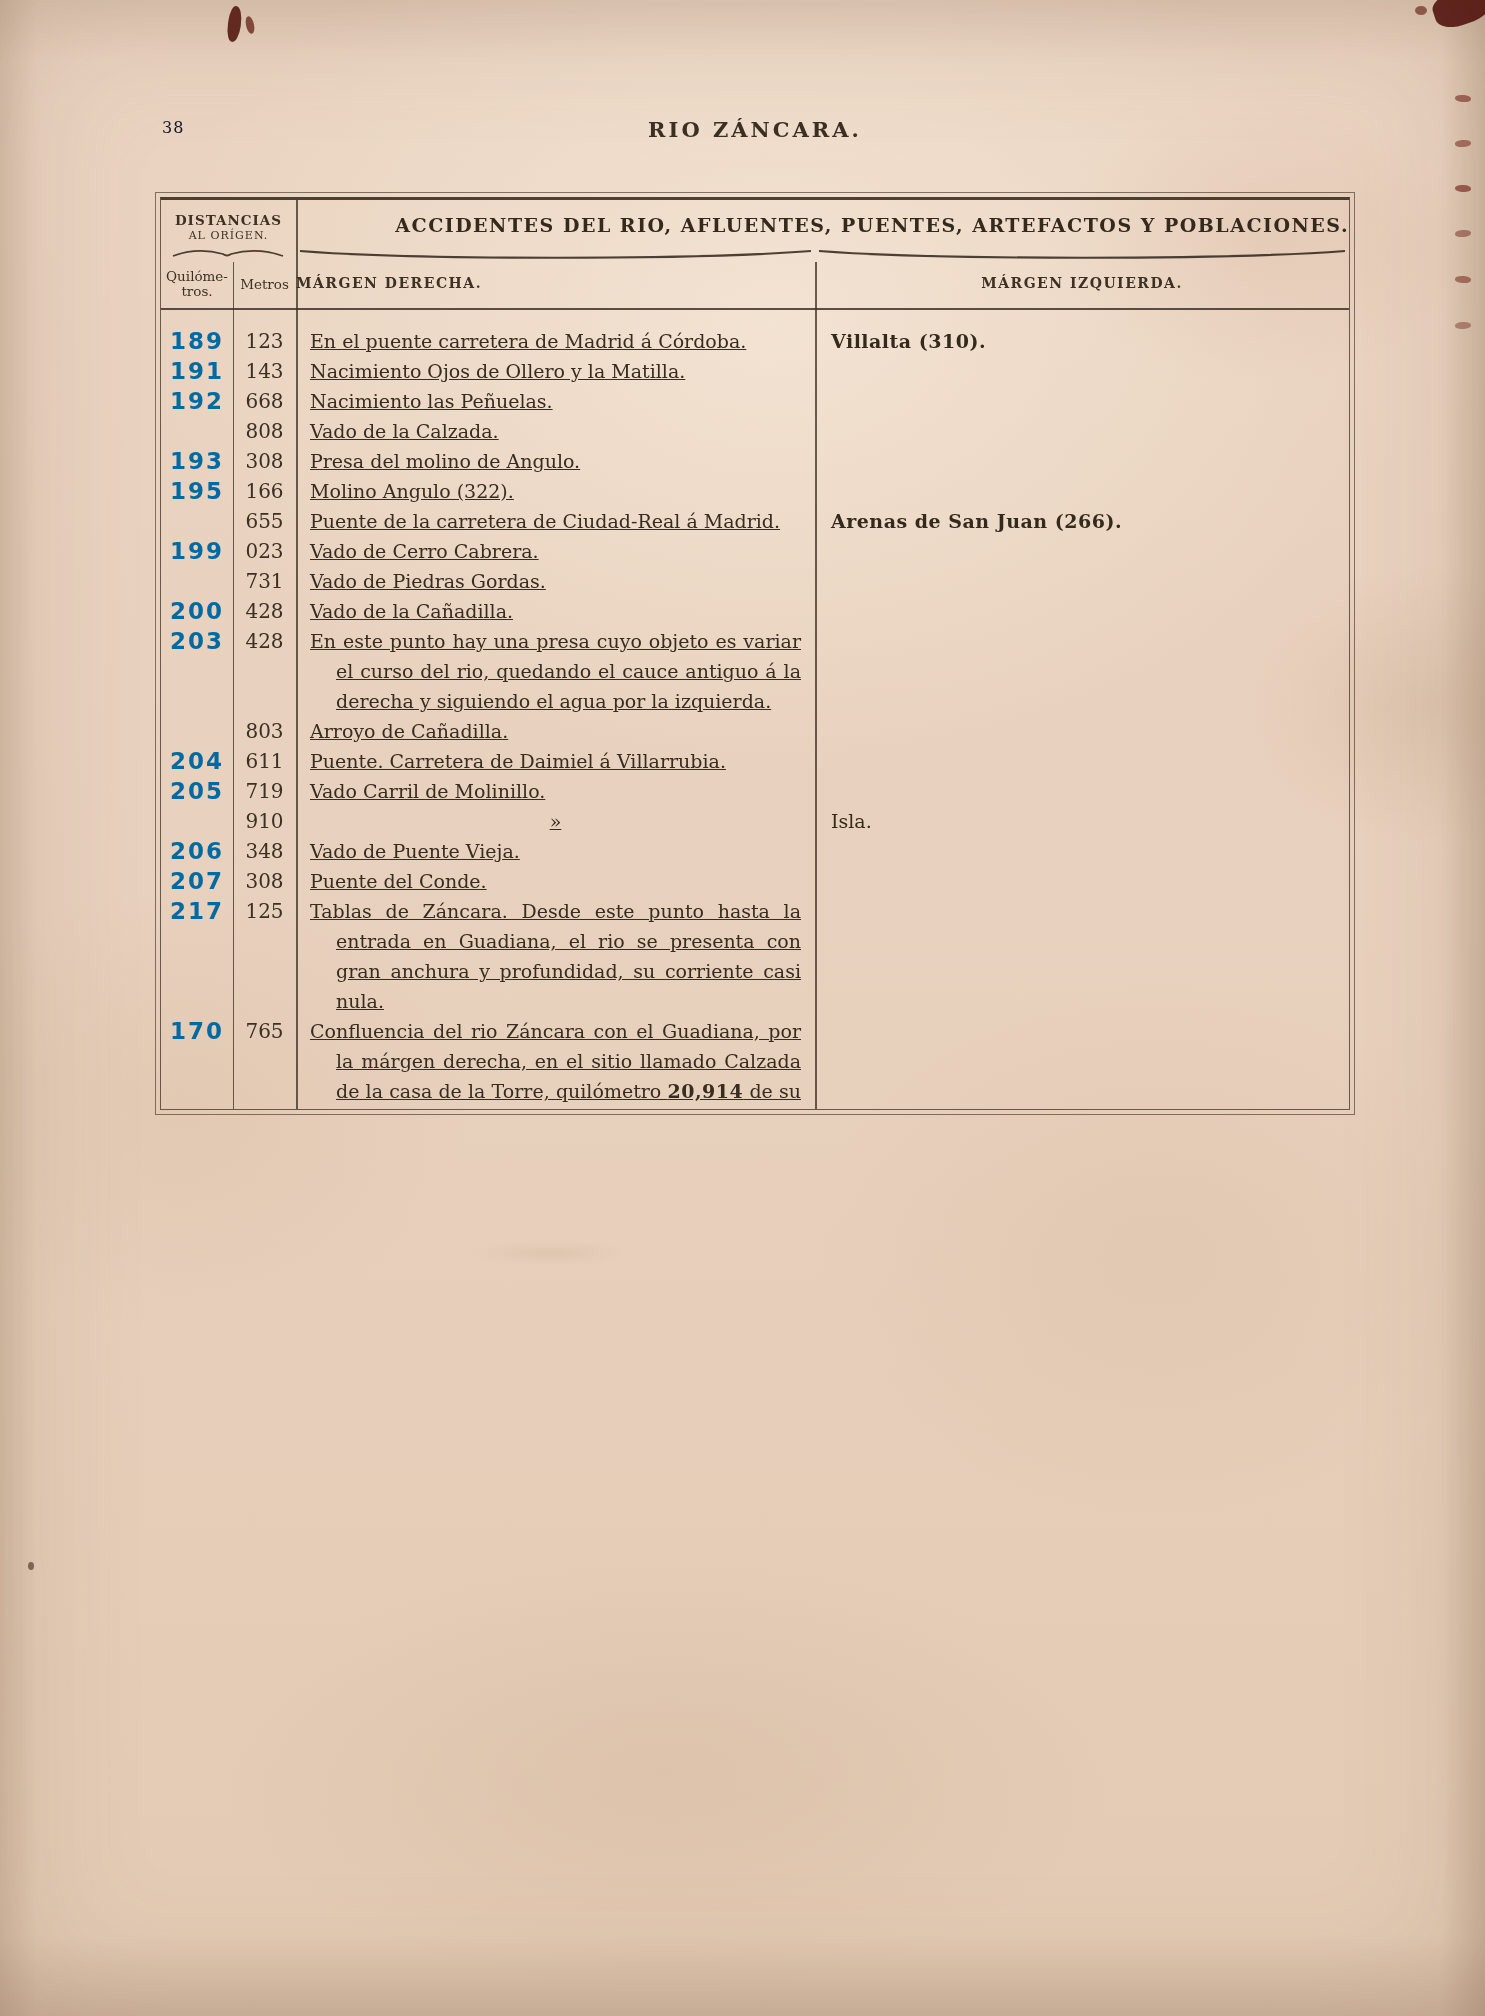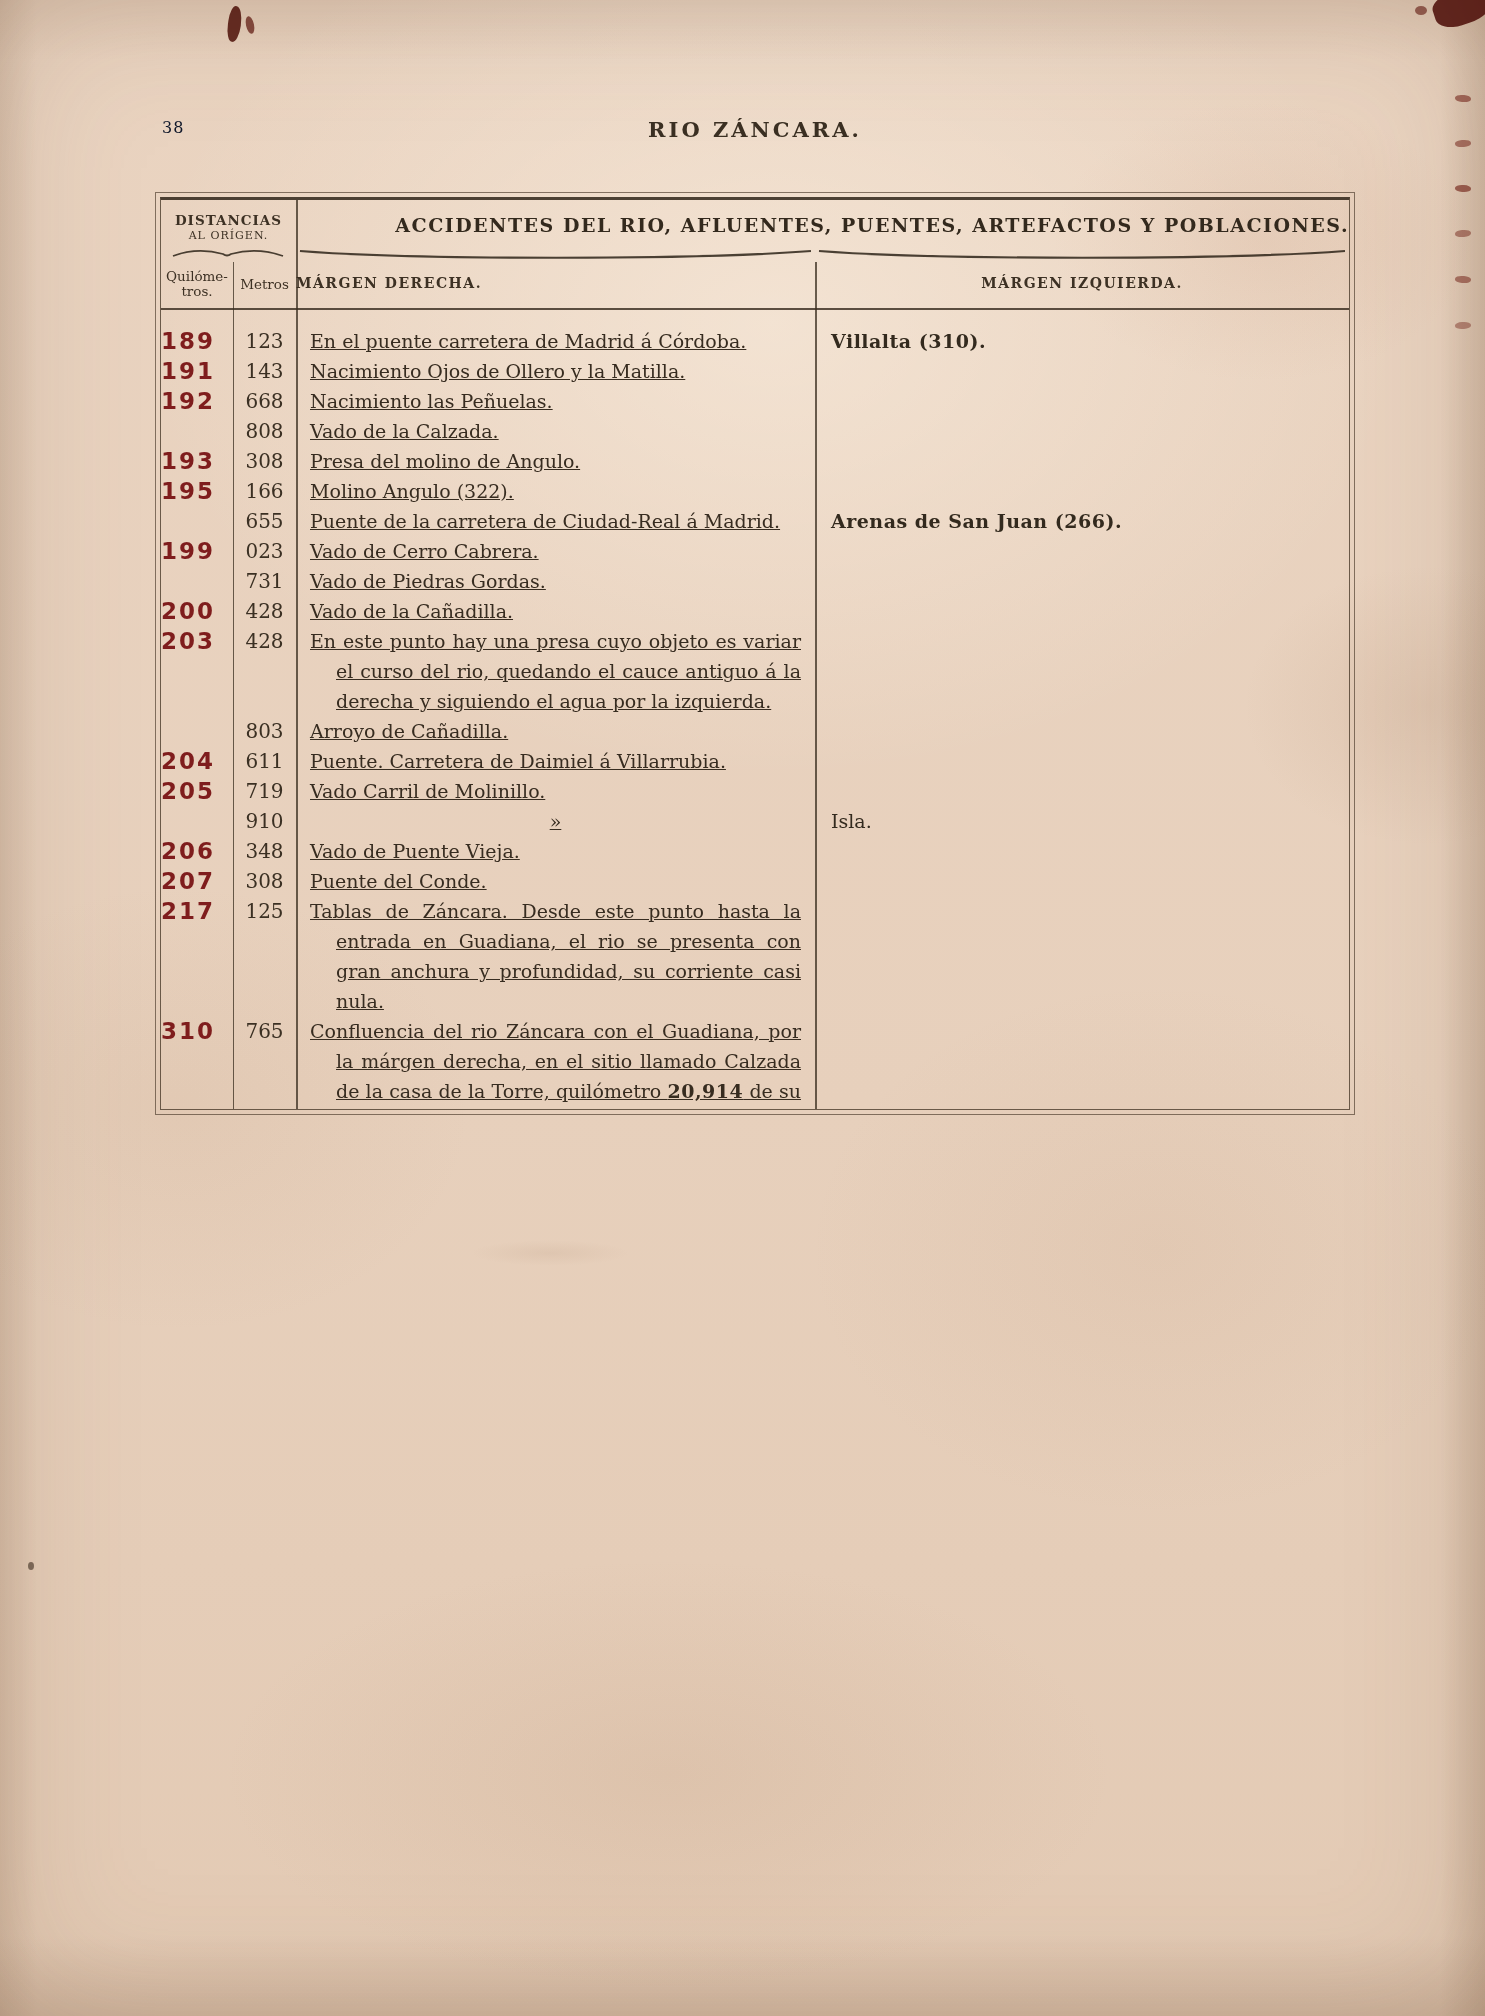--- a/index.html
+++ b/index.html
@@ -51,22 +51,22 @@
   .hdr2{position:absolute;left:0;right:0;top:62px;height:46px;display:flex;color:#3d3124;}
   .hdr2 .c-km{flex:0 0 72px;text-align:center;font-size:13.5px;line-height:15px;padding-top:7px;}
   .hdr2 .c-m{flex:0 0 63px;text-align:center;font-size:13.5px;padding-top:14px;box-sizing:border-box;}
   .hdr2 .c-der{flex:0 0 519px;text-align:left;font-size:14px;font-weight:700;letter-spacing:1.5px;padding-top:13px;box-sizing:border-box;}
   .hdr2 .c-izq{flex:1;text-align:center;font-size:14px;font-weight:700;letter-spacing:1.5px;padding-top:13px;box-sizing:border-box;}
   .hrule{position:absolute;left:0;right:0;top:108px;height:2px;background:rgba(52,40,27,0.8);}
   .tbody{position:absolute;left:0;right:0;top:110px;bottom:0;padding-top:16px;overflow:hidden;}
   .trow{display:flex;align-items:flex-start;}
   .cell{line-height:30px;}
   .cell.km{
-    flex:0 0 72px;
-    font-family:"DejaVu Sans", sans-serif;font-weight:700;font-size:23px;letter-spacing:2px;color:#7f1d1d;
+    flex:0 0 72px;text-align:center;
+    font-family:"DejaVu Sans", sans-serif;font-weight:700;font-size:23px;letter-spacing:2px;color:#0369a1;
   }
   .cell.m{flex:0 0 63px;text-align:center;font-size:20px;color:#3b3023;}
   .cell.desc{
     flex:0 0 519px;box-sizing:border-box;padding:0 14px 0 40px;text-indent:-26px;
     font-size:19px;text-align:justify;color:#372c20;text-decoration:underline;
   }
   .cell.desc.center{text-align:center;text-indent:0;padding:0 14px;}
   .cell.left{flex:1;box-sizing:border-box;padding:0 10px 0 16px;font-size:19px;color:#332a1e;}
   .b{font-weight:700;letter-spacing:0.5px;}
   
@@ -249,21 +249,21 @@
           <div class="cell desc">Puente del Conde.</div>
           <div class="cell left"></div>
         </div>
         <div class="trow">
           <div class="cell km">217</div>
           <div class="cell m">125</div>
           <div class="cell desc">Tablas de Záncara. Desde este punto hasta la entrada en Guadiana, el rio se presenta con gran anchura y profundidad, su corriente casi nula.</div>
           <div class="cell left"></div>
         </div>
         <div class="trow">
-          <div class="cell km">310</div>
+          <div class="cell km">170</div>
           <div class="cell m">765</div>
           <div class="cell desc"><span>Confluencia del rio Záncara con el Guadiana, por la márgen derecha, en el sitio llamado Calzada de la casa de la Torre, quilómetro </span><span class="b">20,914</span><span> de su orígen.</span></div>
           <div class="cell left"></div>
         </div>
       </div>
 
     <div class="v v1"></div>
     <div class="v v2"></div>
     <div class="v v3"></div>
   </div>

